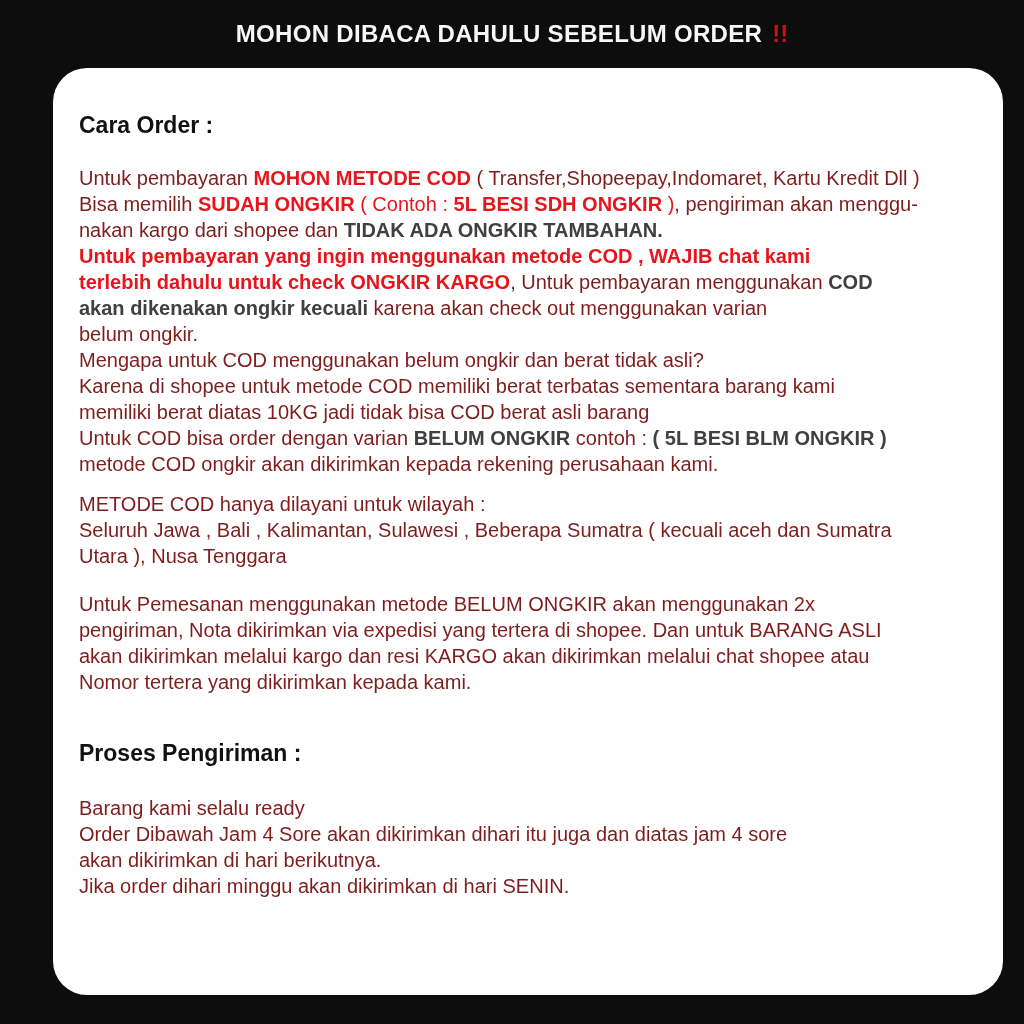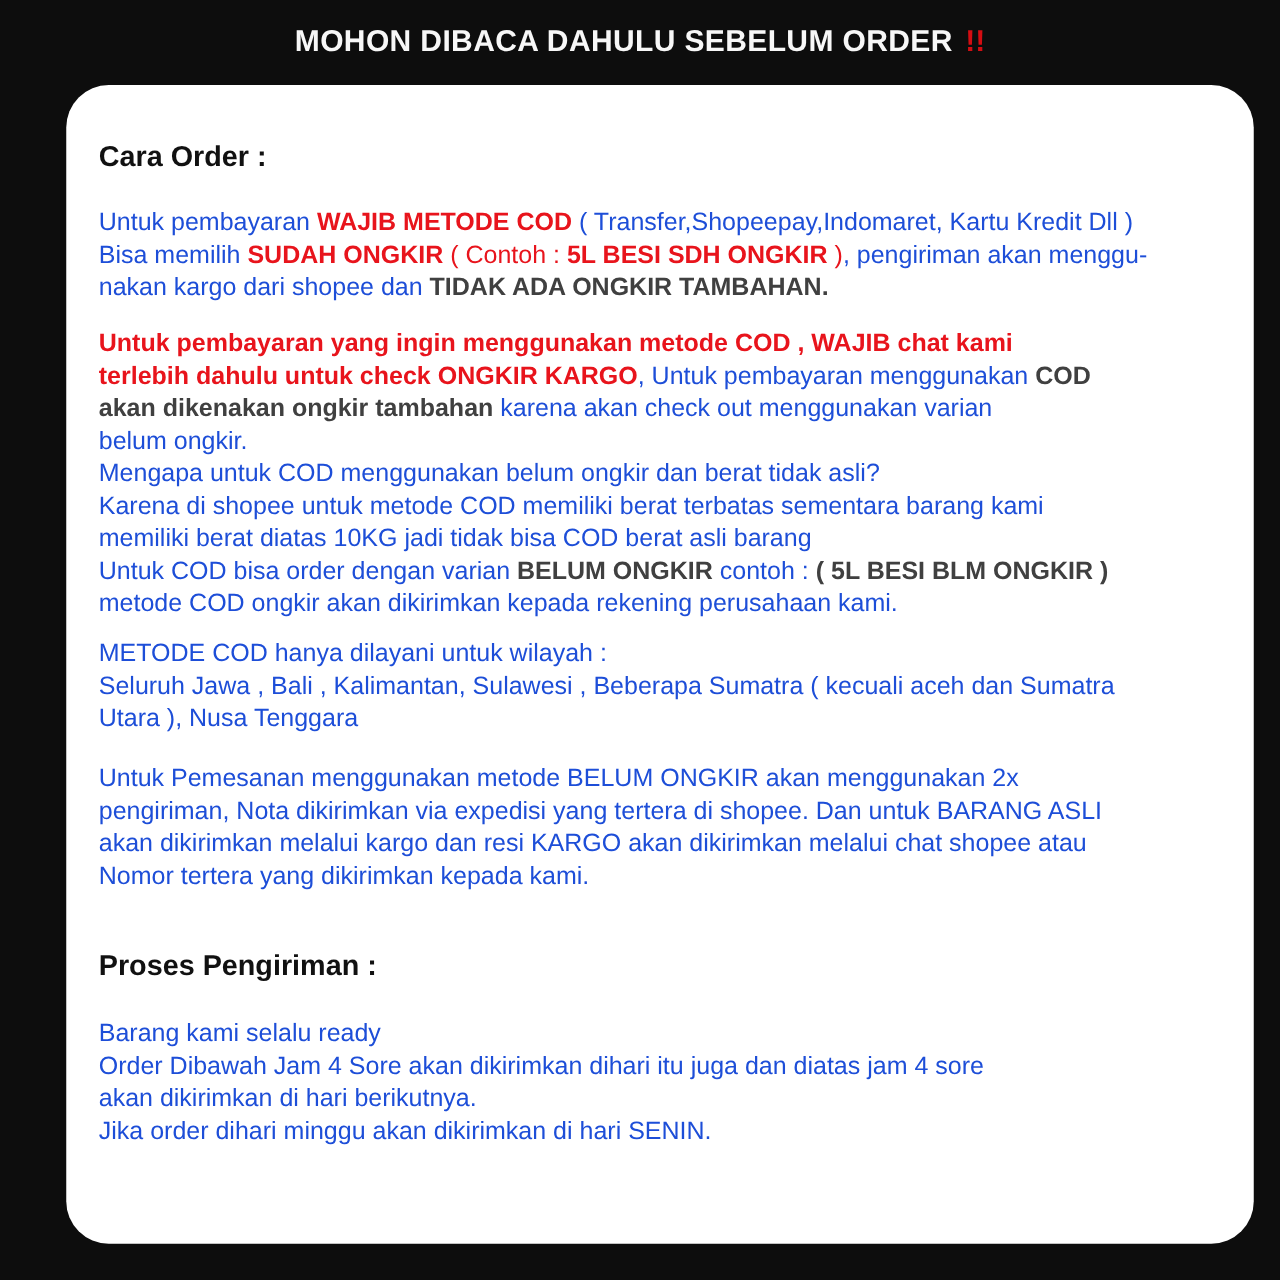--- a/index.html
+++ b/index.html
@@ -43,43 +43,43 @@
     line-height:26px;
     color:#111;
     white-space:nowrap;
   }
   .para{margin:0;}
   .line{
     font-size:20px;
     line-height:26px;
     white-space:nowrap;
   }
-  .seg{color:#1d4ed8;font-weight:normal;}
+  .seg{color:#7f1d1d;font-weight:normal;}
   .seg.bold{font-weight:bold;color:#404040;}
   .seg.red{color:#e8141c;}
 </style>
 </head>
 <body>
 
 <div class="banner">
   <span class="banner-title">MOHON DIBACA DAHULU SEBELUM ORDER</span>
   <span class="banner-bang">!!</span>
 </div>
 
 <div class="card" id="card">
     <div class="heading" style="margin-top: 0px;">Cara Order :</div>
     <div class="para" style="margin-top: 27px;">
-      <div class="line"><span class="seg">Untuk pembayaran </span><span class="seg bold red">WAJIB METODE COD</span><span class="seg"> ( Transfer,Shopeepay,Indomaret, Kartu Kredit Dll )</span></div>
+      <div class="line"><span class="seg">Untuk pembayaran </span><span class="seg bold red">MOHON METODE COD</span><span class="seg"> ( Transfer,Shopeepay,Indomaret, Kartu Kredit Dll )</span></div>
       <div class="line"><span class="seg">Bisa memilih </span><span class="seg bold red">SUDAH ONGKIR</span><span class="seg red"> ( Contoh : </span><span class="seg bold red">5L BESI SDH ONGKIR</span><span class="seg red"> )</span><span class="seg">, pengiriman akan menggu-</span></div>
       <div class="line"><span class="seg">nakan kargo dari shopee dan </span><span class="seg bold">TIDAK ADA ONGKIR TAMBAHAN.</span></div>
     </div>
-    <div class="para" style="margin-top: 19px;">
+    <div class="para" style="">
       <div class="line"><span class="seg bold red">Untuk pembayaran yang ingin menggunakan metode COD , WAJIB chat kami</span></div>
       <div class="line"><span class="seg bold red">terlebih dahulu untuk check ONGKIR KARGO</span><span class="seg">, Untuk pembayaran menggunakan </span><span class="seg bold">COD</span></div>
-      <div class="line"><span class="seg bold">akan dikenakan ongkir tambahan</span><span class="seg"> karena akan check out menggunakan varian</span></div>
+      <div class="line"><span class="seg bold">akan dikenakan ongkir kecuali</span><span class="seg"> karena akan check out menggunakan varian</span></div>
       <div class="line"><span class="seg">belum ongkir.</span></div>
       <div class="line"><span class="seg">Mengapa untuk COD menggunakan belum ongkir dan berat tidak asli?</span></div>
       <div class="line"><span class="seg">Karena di shopee untuk metode COD memiliki berat terbatas sementara barang kami</span></div>
       <div class="line"><span class="seg">memiliki berat diatas 10KG jadi tidak bisa COD berat asli barang</span></div>
       <div class="line"><span class="seg">Untuk COD bisa order dengan varian </span><span class="seg bold">BELUM ONGKIR</span><span class="seg"> contoh : </span><span class="seg bold">( 5L BESI BLM ONGKIR )</span></div>
       <div class="line"><span class="seg">metode COD ongkir akan dikirimkan kepada rekening perusahaan kami.</span></div>
     </div>
     <div class="para" style="margin-top: 14px;">
       <div class="line"><span class="seg">METODE COD hanya dilayani untuk wilayah :</span></div>
       <div class="line"><span class="seg">Seluruh Jawa , Bali , Kalimantan, Sulawesi , Beberapa Sumatra ( kecuali aceh dan Sumatra</span></div>

